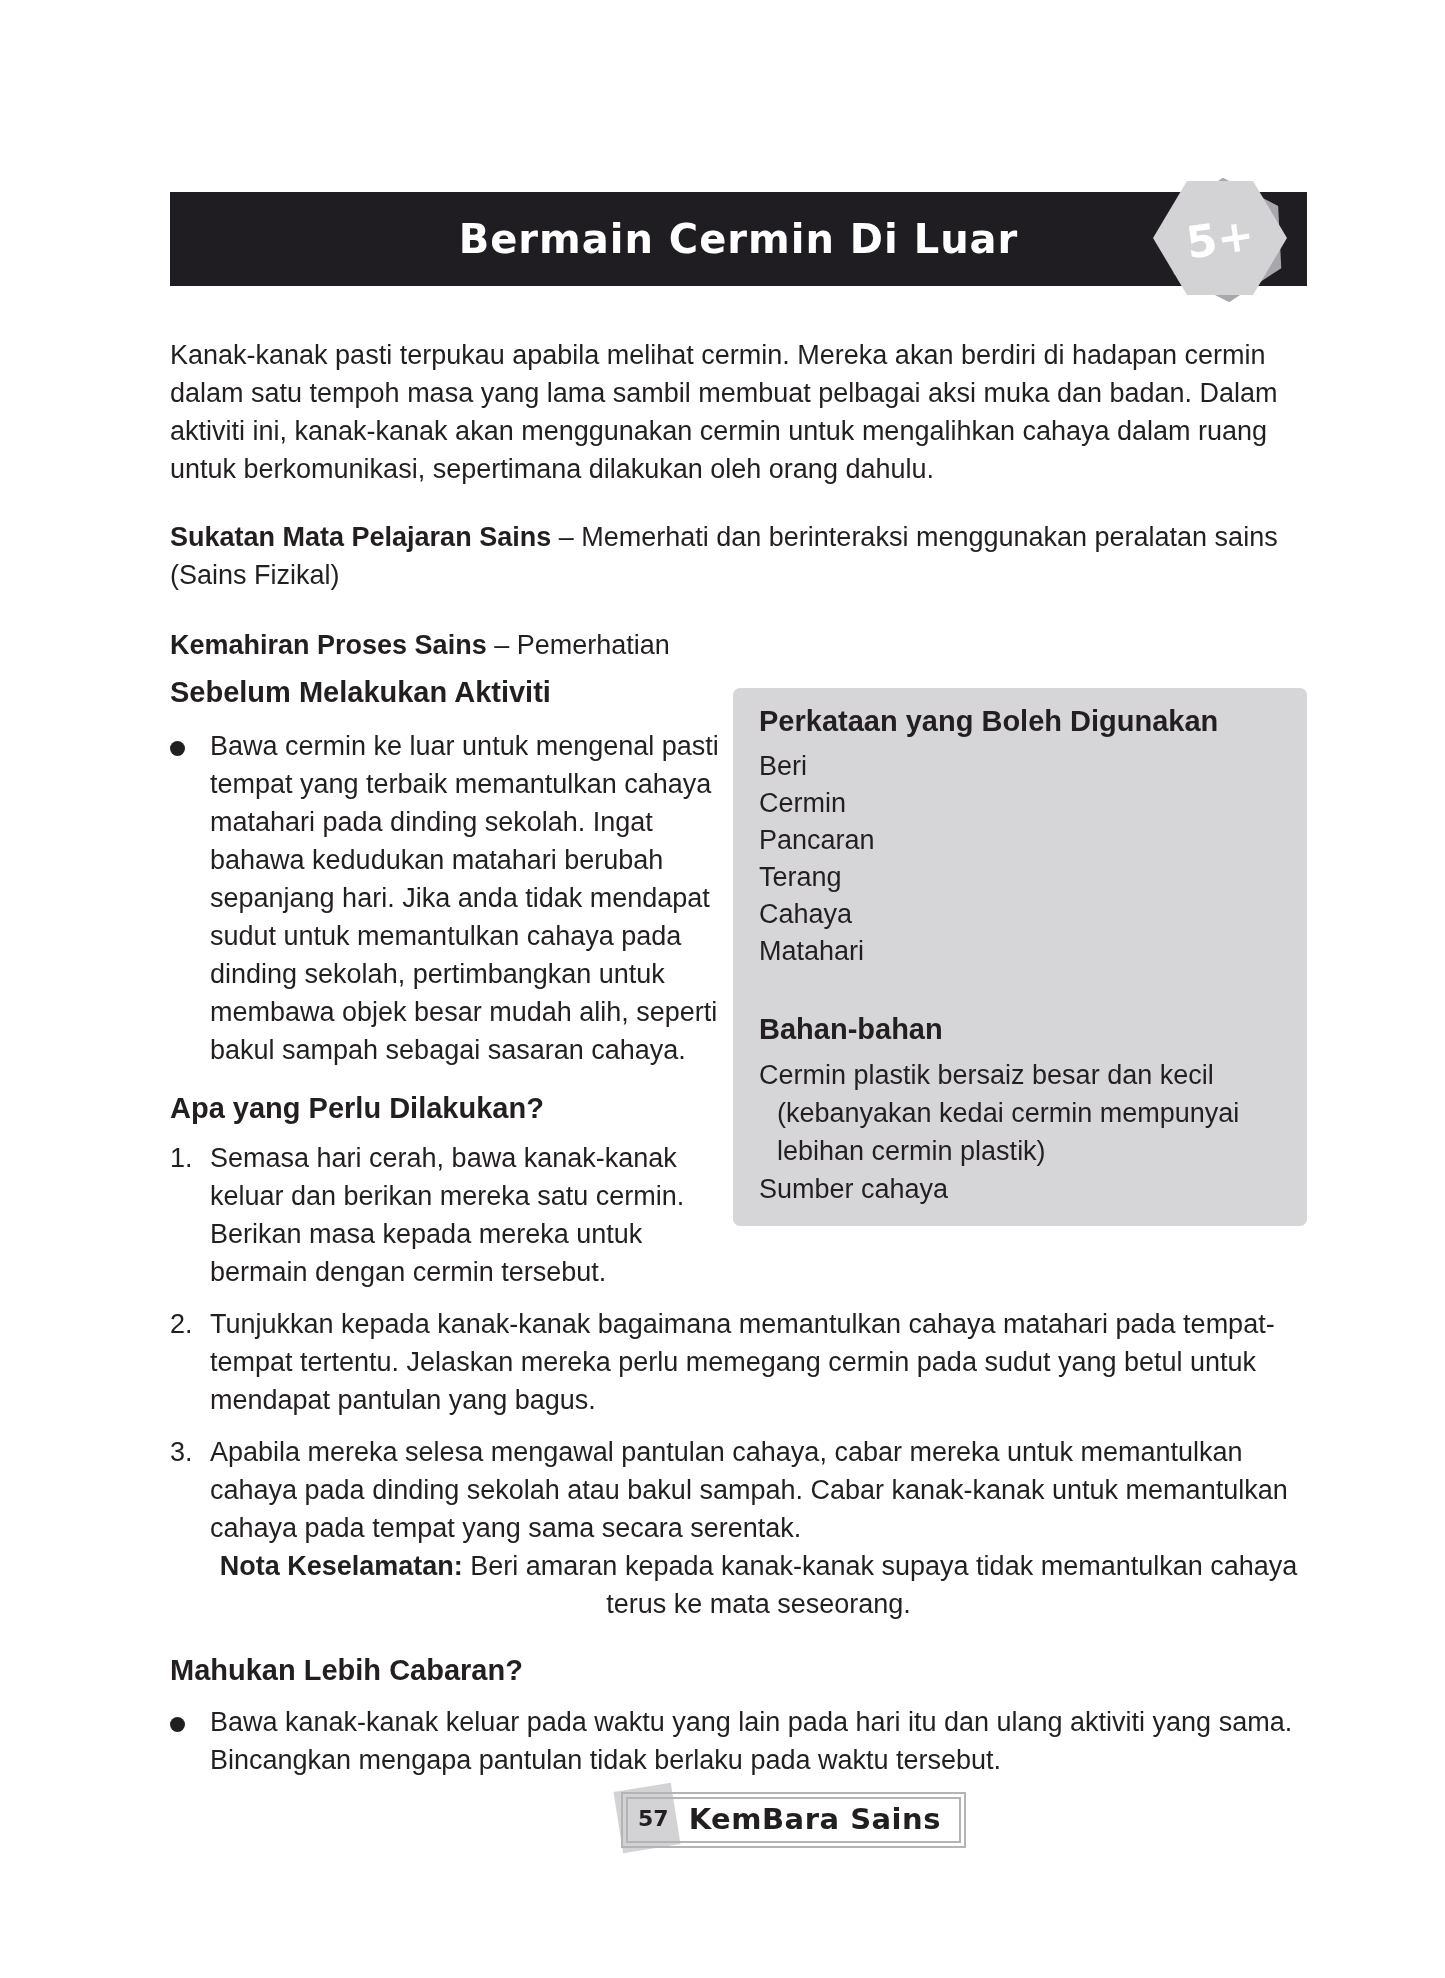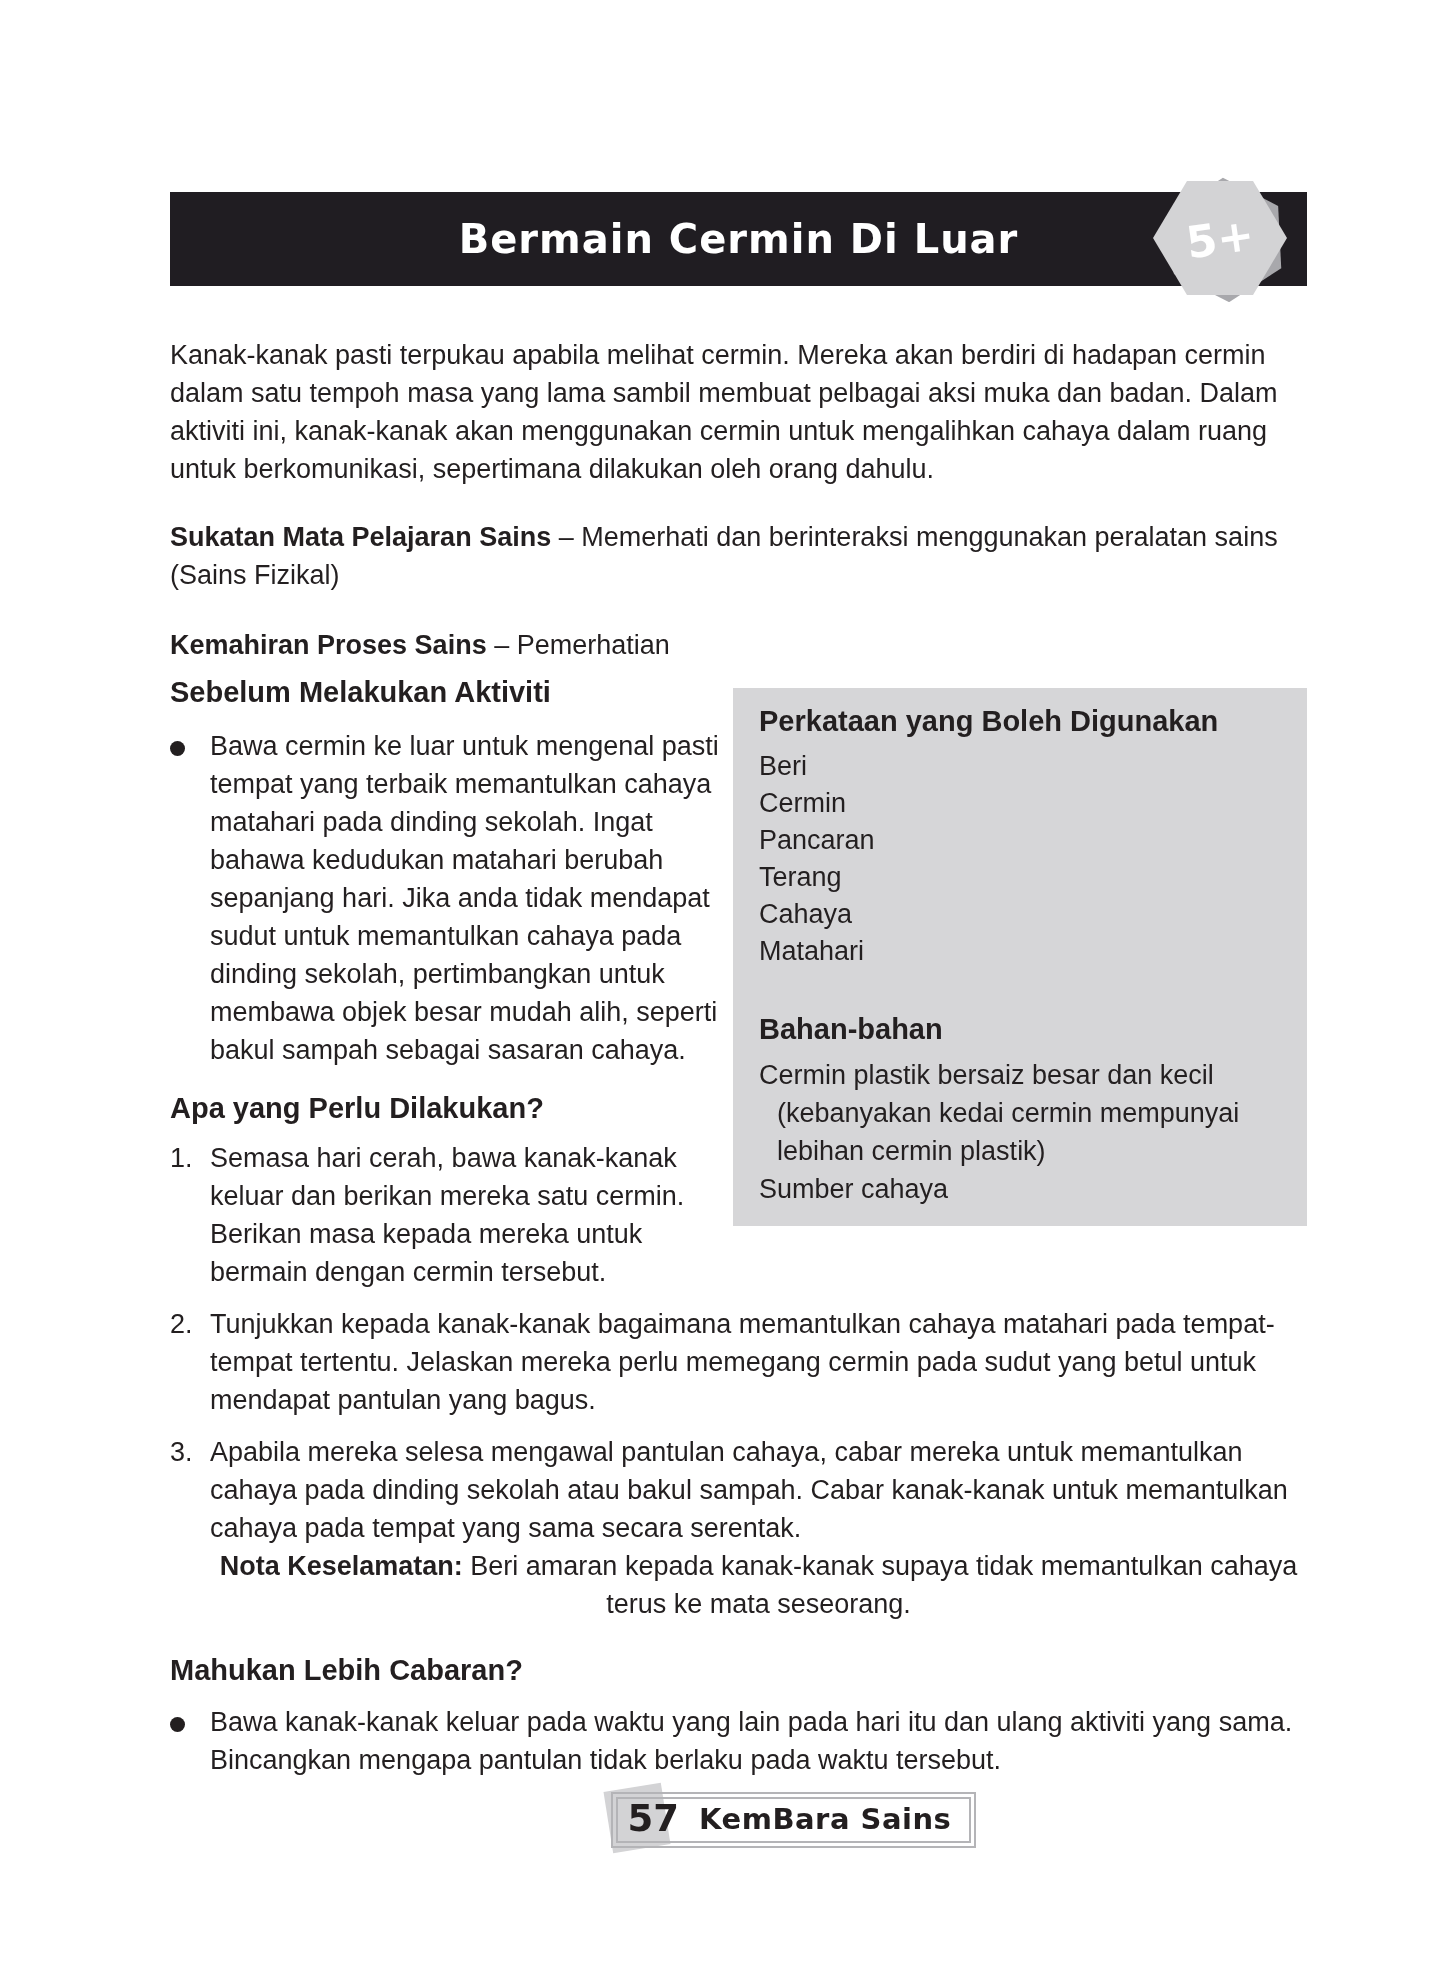--- a/index.html
+++ b/index.html
@@ -81,20 +81,21 @@
   }
   .cont { padding-left: 40px; margin: 0; text-align: center; }
 
   
   .word-box {
     float: right;
     width: 574px;
     margin: 15px 0 12px 14px;
     background: #d6d6d8;
     padding: 14px 20px 18px 26px;
+    border-radius: 7px;
   }
   .word-box h4 {
     margin: 0 0 8px 0;
     font-size: 29px;
     line-height: 38px;
     font-weight: bold;
   }
   .word { line-height: 37px; }
   .materials-heading { margin-top: 40px !important; }
   .material {
@@ -120,21 +121,21 @@
   .footer-frame {
     position: relative;
     border: 2px solid #b4b4b7;
     outline: 2px solid #b4b4b7;
     outline-offset: 3px;
     padding: 1px 18px 3px 10px;
     display: flex; align-items: center; gap: 20px;
     font-family: "DejaVu Sans", sans-serif;
     font-weight: bold;
   }
-  .pg   { position: relative; font-size: 37px; }
+  .pg   { position: relative; font-size: 22px; }
   .book { font-size: 29px; letter-spacing: 0.5px; }
 </style>
 </head>
 <body>
 
 <div class="page">
   <div class="content">
 
     <header class="title-bar">
       <span class="title">Bermain Cermin Di Luar</span>

